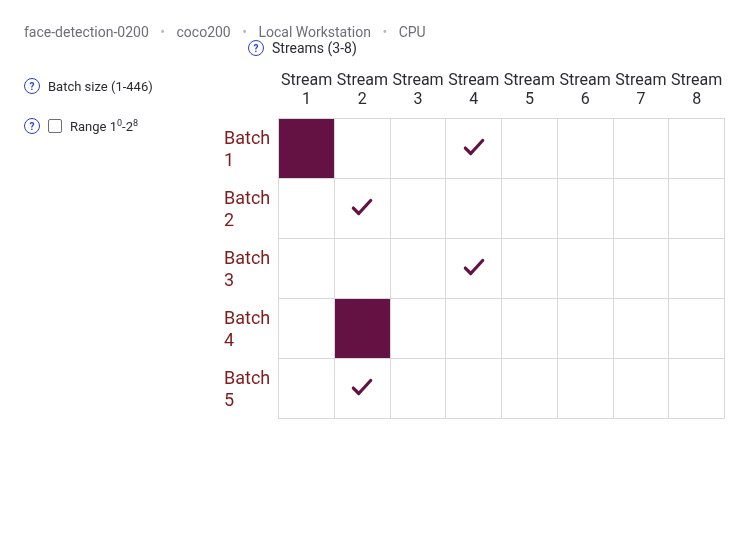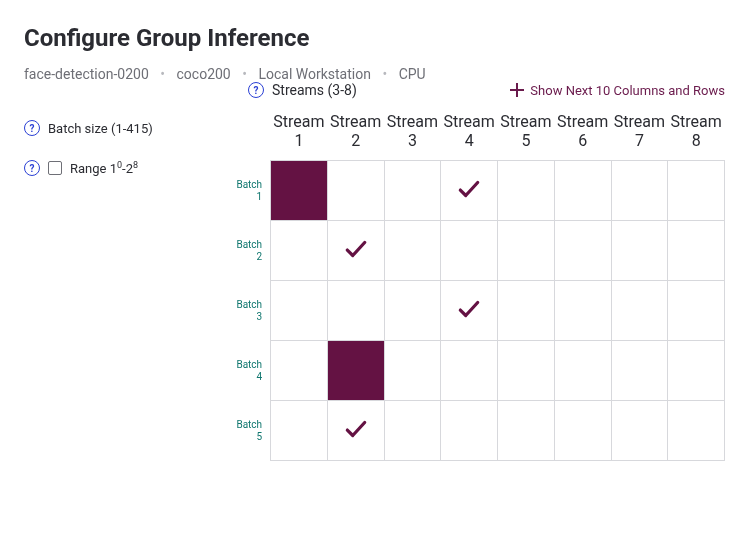--- a/index.html
+++ b/index.html
@@ -121,24 +121,24 @@
   font-size: 16px;
   font-weight: 400;
   color: #2b2c32;
   text-align: center;
   padding: 4px 0 10px 0;
   border: none;
   line-height: 1.2;
 }
 table.grid th.row-h {
   width: 54px;
-  font-size: 10px;
+  font-size: 18px;
   font-weight: 400;
-  color: #0f766e;
-  text-align: right;
+  color: #7f1d1d;
+  text-align: left;
   border: none;
   padding: 0 8px 0 0;
   line-height: 1.2;
 }
 table.grid td.cell {
   width: 60px;
   height: 60px;
   border: 1px solid #d7d8dc;
   text-align: center;
   vertical-align: middle;
@@ -149,58 +149,53 @@
 .check-glyph {
   width: 26px; height: 26px;
   display: inline-block;
 }
 .check-glyph svg { width: 100%; height: 100%; }
 </style>
 </head>
 <body>
 <div class="page">
 
-<h1>Configure Group Inference</h1>
 
 <div class="breadcrumb">
   <span>face-detection-0200</span>
   <span class="sep">•</span>
   <span>coco200</span>
   <span class="sep">•</span>
   <span>Local Workstation</span>
   <span class="sep">•</span>
   <span>CPU</span>
 </div>
 
 <div class="content">
   <div class="side">
     <div style="height:38px"></div>
     <div class="side-row">
       <span class="help-icon">?</span>
-      <span>Batch size (1-415)</span>
+      <span>Batch size (1-446)</span>
     </div>
     <div style="height:8px"></div>
     <div class="side-row">
       <span class="help-icon">?</span>
       <span class="checkbox"></span>
       <span>
         <span>Range 1</span><span class="sup">0</span><span>-2</span><span class="sup">8</span>
       </span>
     </div>
   </div>
 
   <div class="main">
     <div class="topbar">
       <div class="topbar-left">
         <span class="help-icon">?</span>
         <span>Streams (3-8)</span>
-      </div>
-      <div class="show-next">
-        <span class="plus-icon"></span>
-        <span>Show Next 10 Columns and Rows</span>
       </div>
     </div>
     <div class="grid-wrap">
       <table class="grid">
         <thead>
           <tr id="col-header-row">
             <th class="blank-corner"></th>
           <th class="col-h">Stream<br>1</th>
                 <th class="col-h">Stream<br>2</th>
                 <th class="col-h">Stream<br>3</th>

